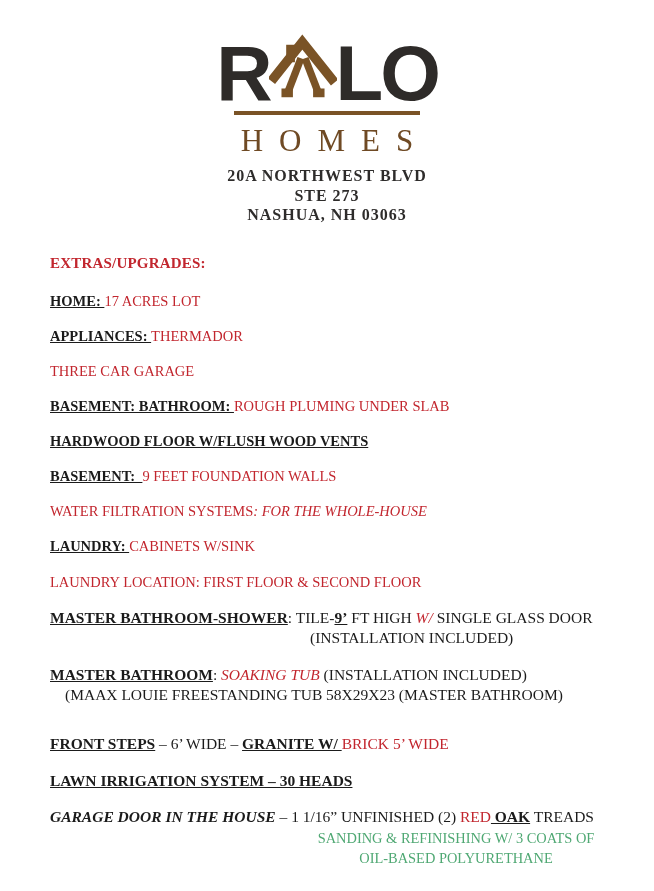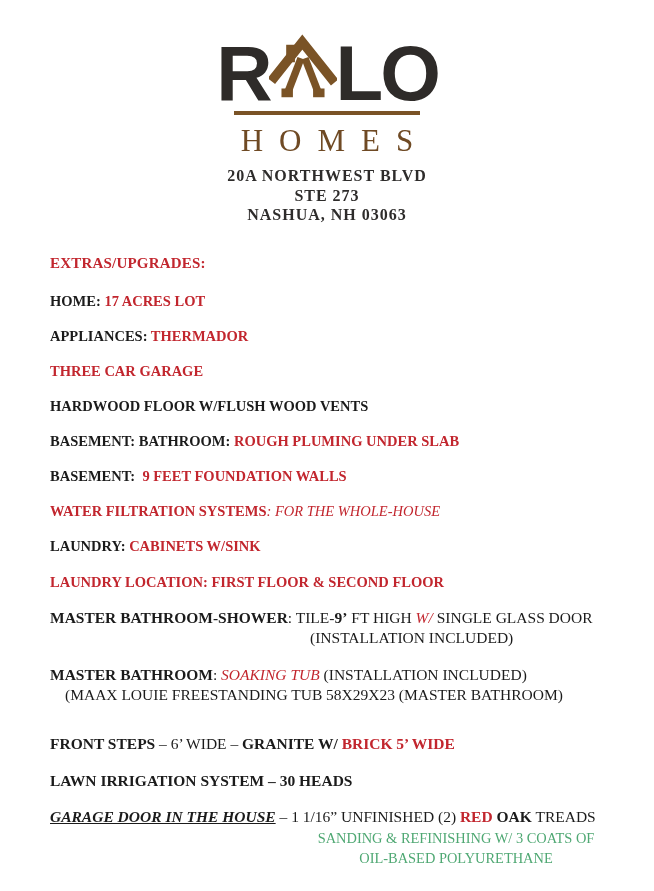--- a/index.html
+++ b/index.html
@@ -30,26 +30,26 @@
     margin-top:7px;font-weight:bold;font-size:16px;letter-spacing:1px;
     color:#2e2c2b;line-height:1.22;
   }
   
   .content{padding-left:50px;padding-right:30px;margin-top:30px;}
   .heading{font-size:15px;font-weight:bold;color:var(--red);margin-bottom:20px;letter-spacing:0.2px;}
   .item{font-size:14.5px;margin-bottom:16px;line-height:1.32;}
   .item.large{font-size:15.5px;}
   .item.gap-large{margin-top:29px;}
   .tline{white-space:pre-wrap;}
-  .seg-b{font-weight:bold;color:var(--black);}
+  .seg-b{font-weight:bold;color:var(--black);text-decoration:underline;}
   .seg-n{color:var(--black);}
-  .seg-rb{font-weight:bold;color:var(--red);}
+  .seg-rb{font-weight:normal;color:var(--red);}
   .seg-r{color:var(--red);font-style:italic;}
   .seg-g{color:var(--green);font-size:0.93em;}
-  .seg-t{font-weight:bold;font-style:italic;text-decoration:underline;color:var(--black);}
+  .seg-t{font-weight:bold;font-style:italic;color:var(--black);}
 </style>
 </head>
 <body>
 
 <div class="page">
 
   <div class="letterhead">
     <div class="logo-block">
       <div class="logo-row">
         <span class="logo-letter">R</span>
@@ -81,24 +81,24 @@
         <div class="item normal">
           <div class="tline"><span class="seg-b">HOME: </span><span class="seg-rb">17 ACRES LOT</span></div>
         </div>
         <div class="item normal">
           <div class="tline"><span class="seg-b">APPLIANCES: </span><span class="seg-rb">THERMADOR</span></div>
         </div>
         <div class="item normal">
           <div class="tline"><span class="seg-rb">THREE CAR GARAGE</span></div>
         </div>
         <div class="item normal">
-          <div class="tline"><span class="seg-b">HARDWOOD FLOOR W/FLUSH WOOD VENTS</span></div>
+          <div class="tline"><span class="seg-b">BASEMENT: BATHROOM: </span><span class="seg-rb">ROUGH PLUMING UNDER SLAB</span></div>
         </div>
         <div class="item normal">
-          <div class="tline"><span class="seg-b">BASEMENT: BATHROOM: </span><span class="seg-rb">ROUGH PLUMING UNDER SLAB</span></div>
+          <div class="tline"><span class="seg-b">HARDWOOD FLOOR W/FLUSH WOOD VENTS</span></div>
         </div>
         <div class="item normal">
           <div class="tline"><span class="seg-b">BASEMENT:  </span><span class="seg-rb">9 FEET FOUNDATION WALLS</span></div>
         </div>
         <div class="item normal">
           <div class="tline"><span class="seg-rb">WATER FILTRATION SYSTEMS</span><span class="seg-r">: FOR THE WHOLE-HOUSE</span></div>
         </div>
         <div class="item normal">
           <div class="tline"><span class="seg-b">LAUNDRY: </span><span class="seg-rb">CABINETS W/SINK</span></div>
         </div>

